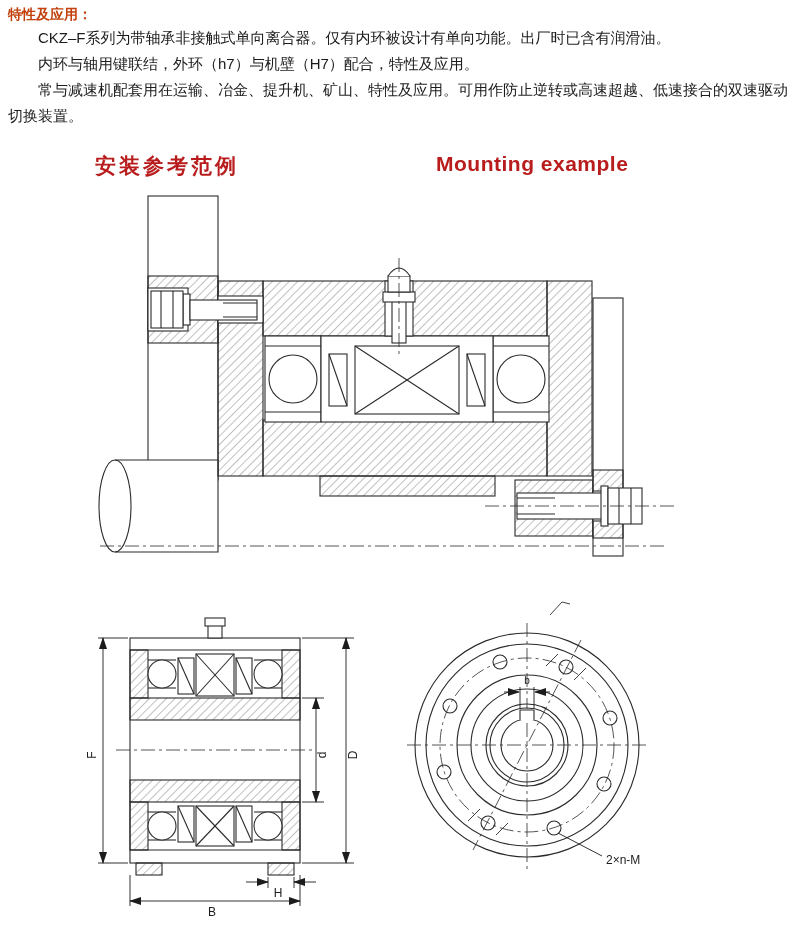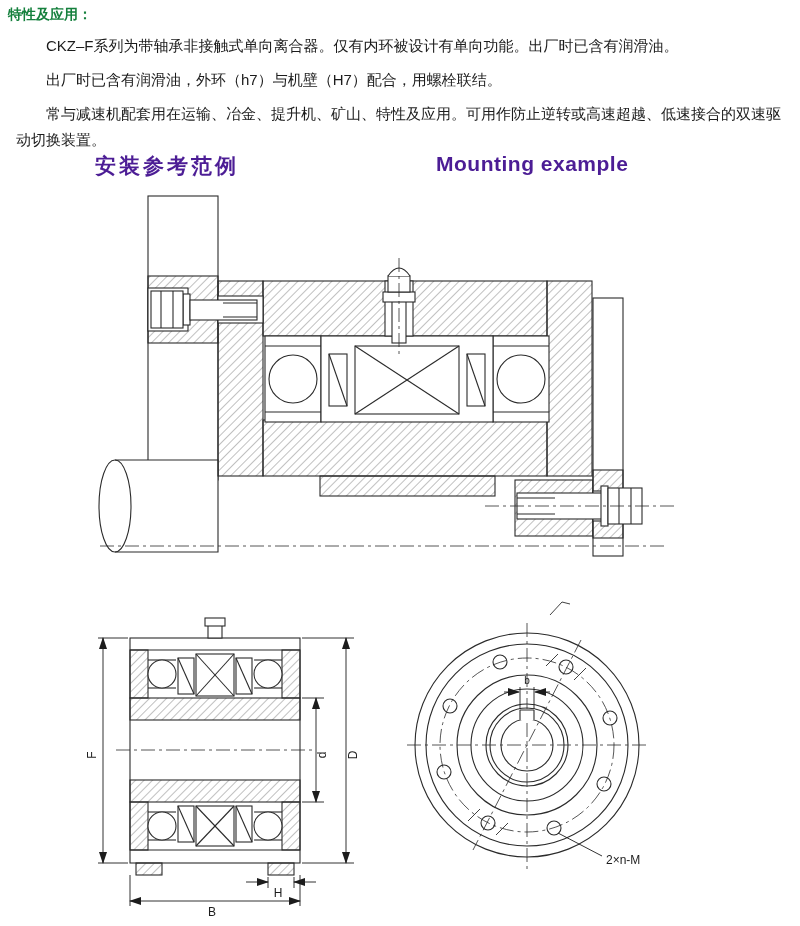--- a/index.html
+++ b/index.html
@@ -5,38 +5,38 @@
   html,body { margin:0; padding:0; }
   body {
     width:800px; height:926px;
     background:#ffffff;
     font-family:"Liberation Sans","DejaVu Sans",sans-serif;
     position:relative;
     overflow:hidden;
     color:#1c1c1c;
   }
   .textblock { position:absolute; left:8px; top:3px; width:788px; font-size:15px; line-height:26px; }
-  .intro-heading { color:#15803d; font-weight:bold; font-size:14px; line-height:22px; }
-  p.para { margin:8px; text-indent:2em; }
-  .h-cn, .h-en { position:absolute; top:152px; color:#4c1d95; font-weight:bold; font-size:21px; }
+  .intro-heading { color:#c2410c; font-weight:bold; font-size:14px; line-height:22px; }
+  p.para { margin:0; text-indent:2em; }
+  .h-cn, .h-en { position:absolute; top:152px; color:#b91c1c; font-weight:bold; font-size:21px; }
   .h-cn { left:95px; letter-spacing:3px; }
   .h-en { left:436px; letter-spacing:0.5px; }
   svg { position:absolute; }
   .d-main    { left:85px;  top:188px; }
   .d-section { left:70px;  top:616px; }
   .d-front   { left:400px; top:588px; }
   text { font-family:"Liberation Sans","DejaVu Sans",sans-serif; fill:#1c1c1c; }
 </style>
 </head>
 <body>
 
 <div class="textblock">
   <div class="intro-heading">特性及应用：</div>
   <p class="para">CKZ–F系列为带轴承非接触式单向离合器。仅有内环被设计有单向功能。出厂时已含有润滑油。</p>
-  <p class="para">出厂时已含有润滑油，外环（h7）与机壁（H7）配合，用螺栓联结。</p>
+  <p class="para">内环与轴用键联结，外环（h7）与机壁（H7）配合，特性及应用。</p>
   <p class="para">常与减速机配套用在运输、冶金、提升机、矿山、特性及应用。可用作防止逆转或高速超越、低速接合的双速驱动切换装置。</p>
 </div>
 
 <span class="h-cn">安装参考范例</span>
 <span class="h-en">Mounting example</span>
 
 <svg class="d-main" width="630" height="400" viewBox="0 0 630 400">
   <defs>
     <pattern id="h1" patternUnits="userSpaceOnUse" width="6" height="6" patternTransform="rotate(45)">
       <line x1="0" y1="0" x2="0" y2="6" stroke="#4a4a4a" stroke-width="0.7"></line>

